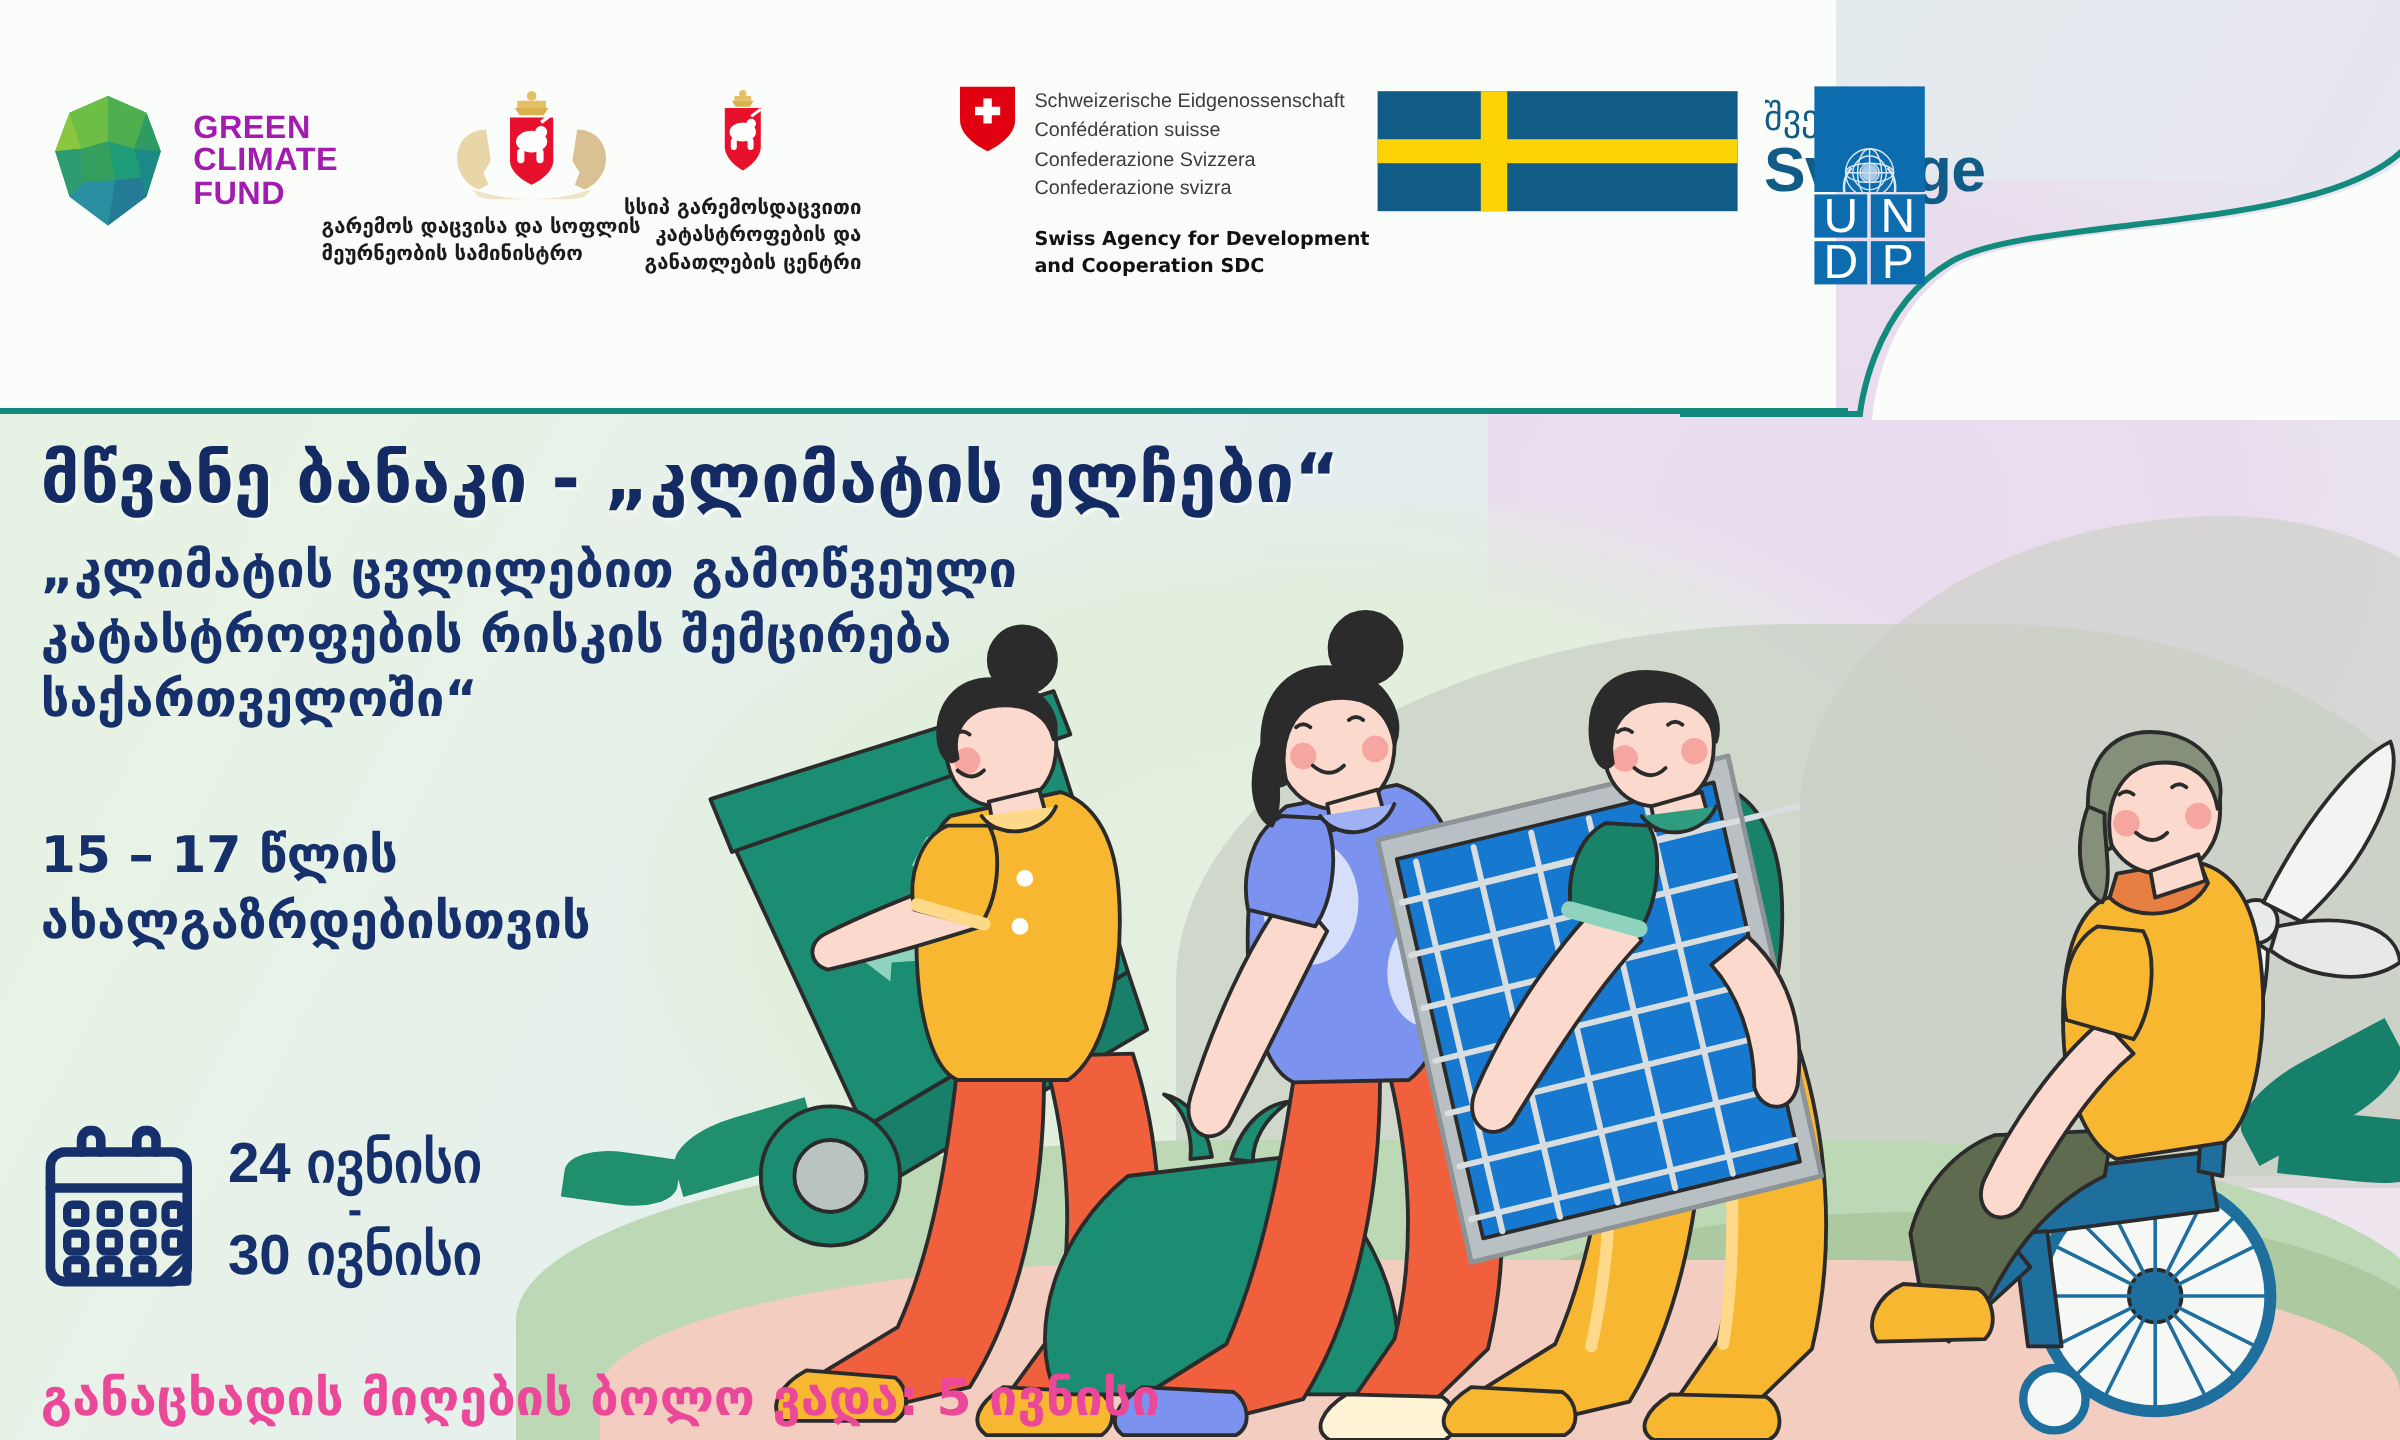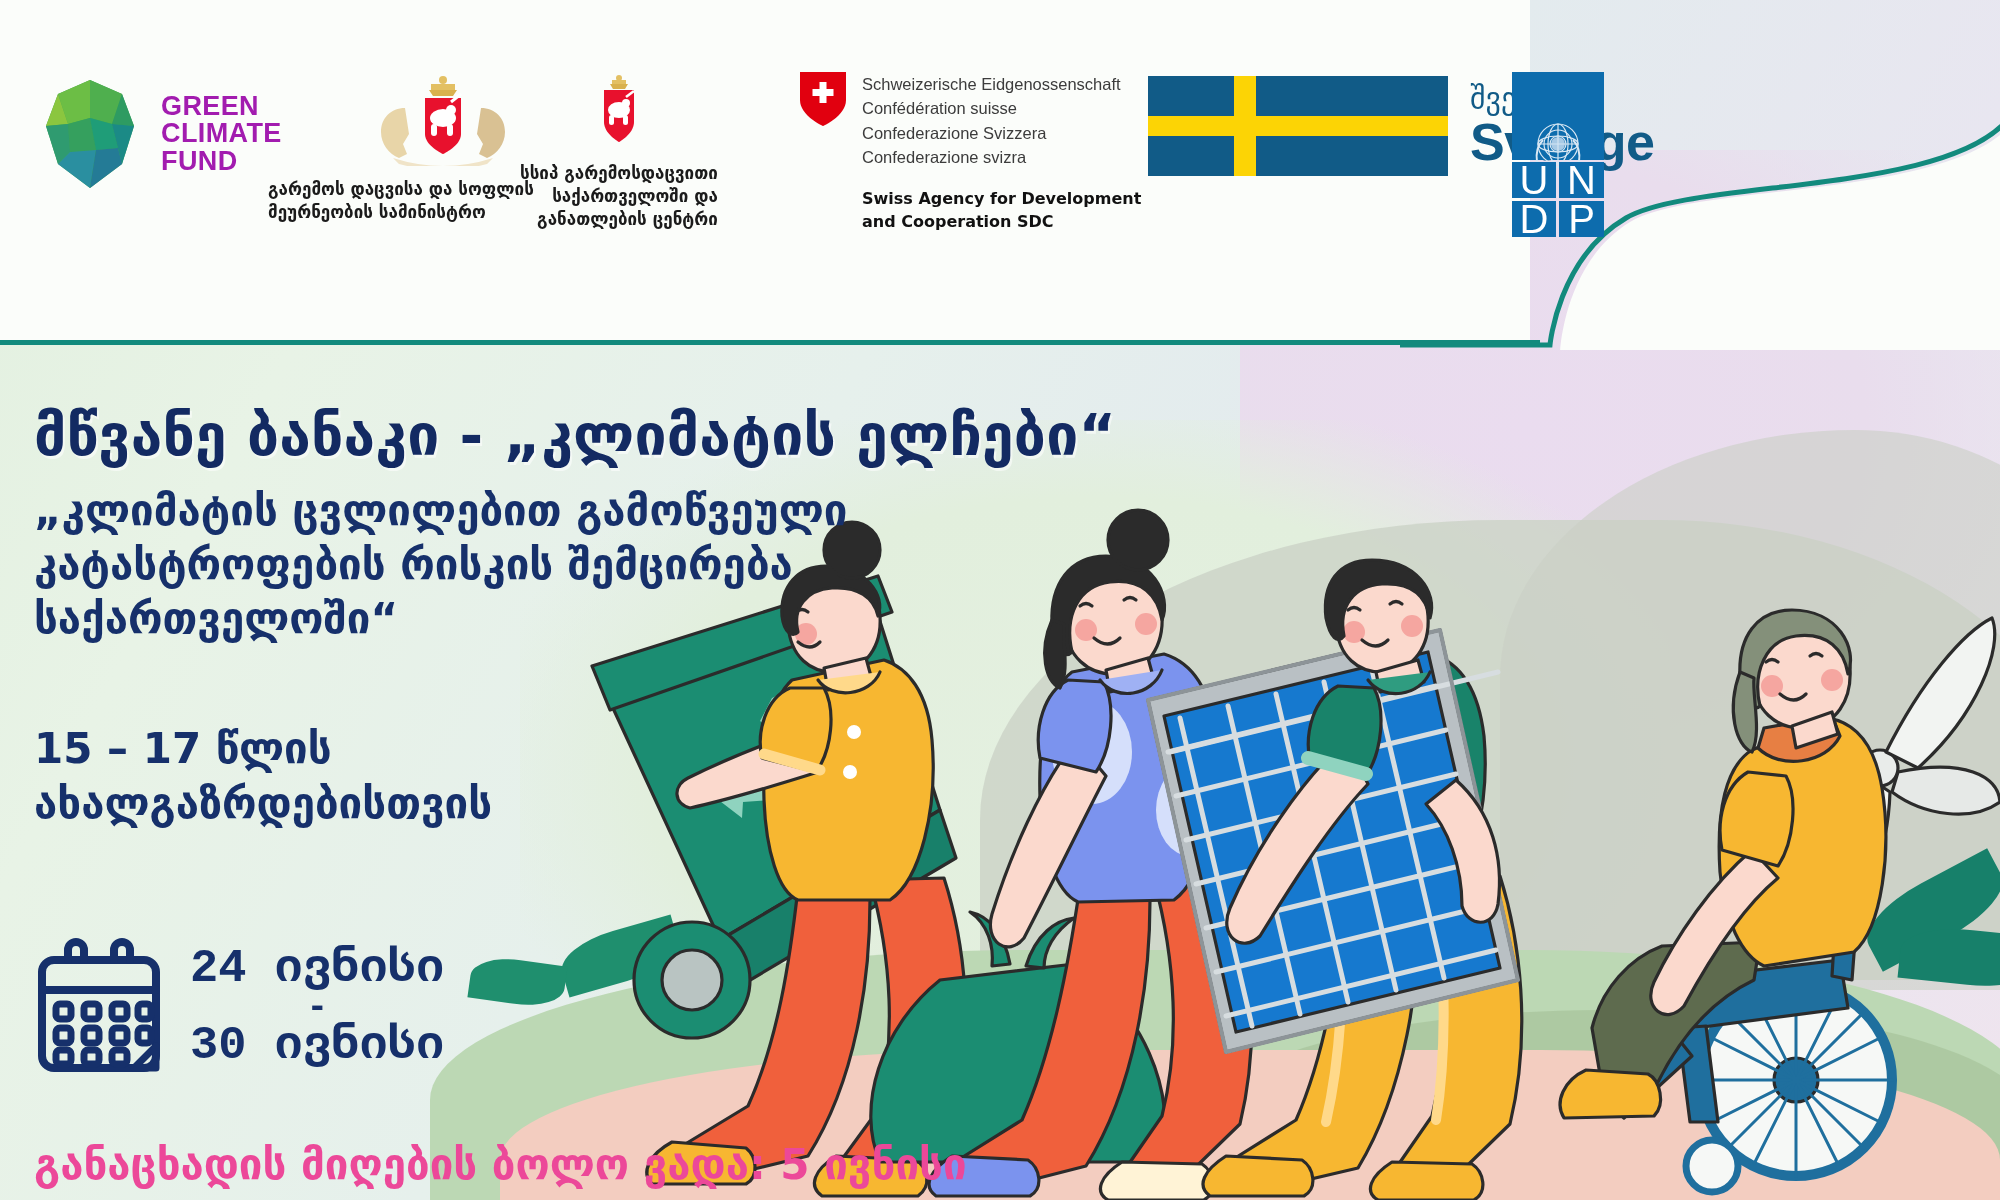--- a/index.html
+++ b/index.html
@@ -60,31 +60,31 @@
   .se-en { font-family:"Liberation Sans",sans-serif; font-size:52px; font-weight:700; color:#115b87;
      line-height:1.05; letter-spacing:-.5px; }
   .logo-undp { left:1512px; top:72px; }
   .undp-box { width:92px; height:165px; position:relative; }
   .undp-blue { background:#0d6cad; position:absolute; }
   .undp-letter { position:absolute; color:#fff; font-family:"Liberation Sans",sans-serif;
      font-size:40px; font-weight:400; display:flex; align-items:center; justify-content:center; }
   .un-emblem { position:absolute; left:50%; top:42px; transform:translateX(-50%); }
 
   
-  .copy { position:absolute; left:34px; top:368px; width:1400px; z-index:6;margin-top:36px; }
+  .copy { position:absolute; left:34px; top:368px; width:1400px; z-index:6; }
   .h-title { font-family:"DejaVu Sans",sans-serif; font-weight:700; font-size:57px; line-height:1.12;
      color:#132a62; letter-spacing:.2px; text-shadow:2px 3px 0 rgba(255,255,255,.55); white-space:nowrap; }
   .h-sub { margin-top:16px; font-family:"DejaVu Sans",sans-serif; font-weight:700; font-size:42px;
      line-height:1.29; color:#16306b; max-width:1000px; }
   .h-age { margin-top:76px; font-family:"DejaVu Sans",sans-serif; font-weight:700; font-size:42px;
      line-height:1.3; color:#16306b; }
 
   .date-row { position:absolute; left:34px; top:938px; display:flex; align-items:center; z-index:6; }
   .cal-ico { width:130px; height:140px; flex:none; }
-  .date-txt { margin-left:26px; font-family:Liberation Mono, monospace; font-weight:700; font-size:47px;
+  .date-txt { margin-left:26px; font-family:Liberation Sans, sans-serif; font-weight:700; font-size:47px;
      line-height:1.16; color:#16306b; text-align:center; }
   .date-dash { font-size:36px; line-height:.62; display:block; }
 
   .deadline { position:absolute; left:34px; top:1140px; font-family:"DejaVu Sans",sans-serif;
      font-weight:700; font-size:42px; color:#ec4899; z-index:6; white-space:nowrap; }
 
   
   .scene { position:absolute; left:540px; top:380px; width:1460px; height:820px; z-index:4; }
   .scene svg { display:block; }
 </style>
@@ -186,21 +186,21 @@
             <ellipse cx="27" cy="36" rx="11" ry="8"></ellipse>
             <circle cx="34" cy="29" r="4"></circle>
             <rect x="17" y="41" width="5" height="10" rx="2.5"></rect>
             <rect x="31" y="41" width="5" height="10" rx="2.5"></rect>
           </g>
           <path d="M34,23 l8,-6" stroke="#fff" stroke-width="2.5"></path>
         </svg>
       </div>
       <div class="ka-cap" style="margin-top:8px;max-width:215px;text-align:right;">
         <div>სსიპ გარემოსდაცვითი</div>
-        <div>საქართველოში და</div>
+        <div>კატასტროფების და</div>
         <div>განათლების ცენტრი</div>
       </div>
     </div>
 
     <div class="logo logo-sdc">
       <div class="sdc-shield">
         <svg width="46" height="54" viewBox="0 0 46 54">
           <path d="M0,0 h46 v28 c0,16 -23,26 -23,26 C23,54 0,44 0,28z" fill="#e1000f"></path>
           <path d="M19.5,10 h7 v7 h7 v7 h-7 v7 h-7 v-7 h-7 v-7 h7z" fill="#fff"></path>
         </svg>

